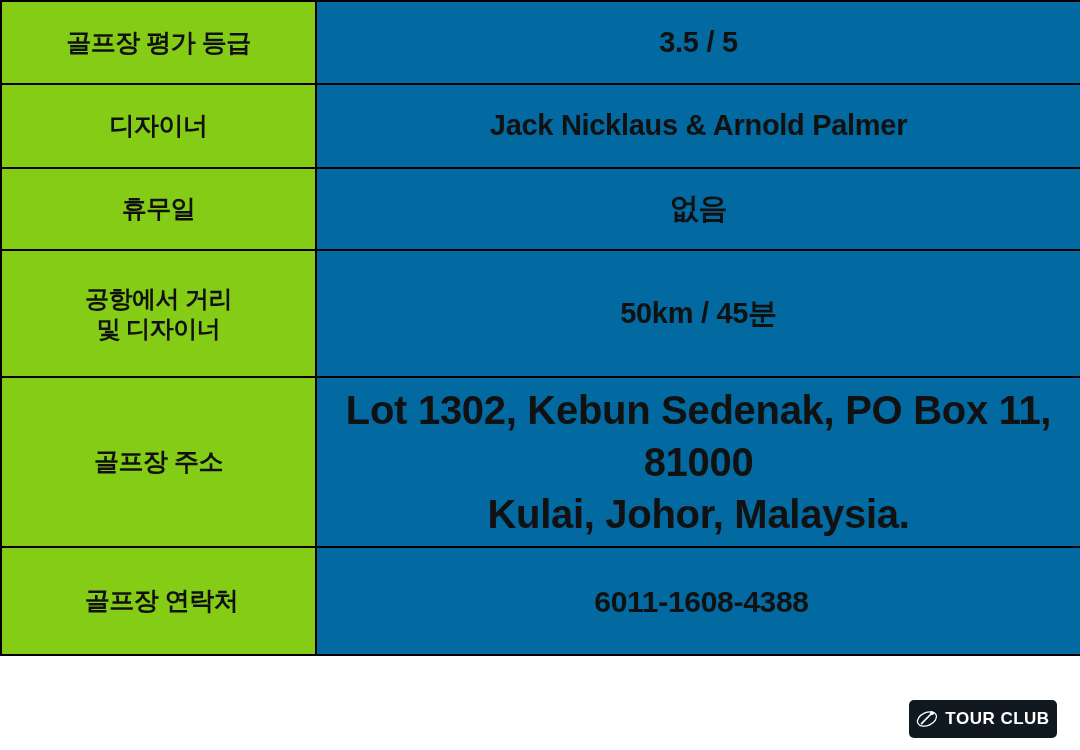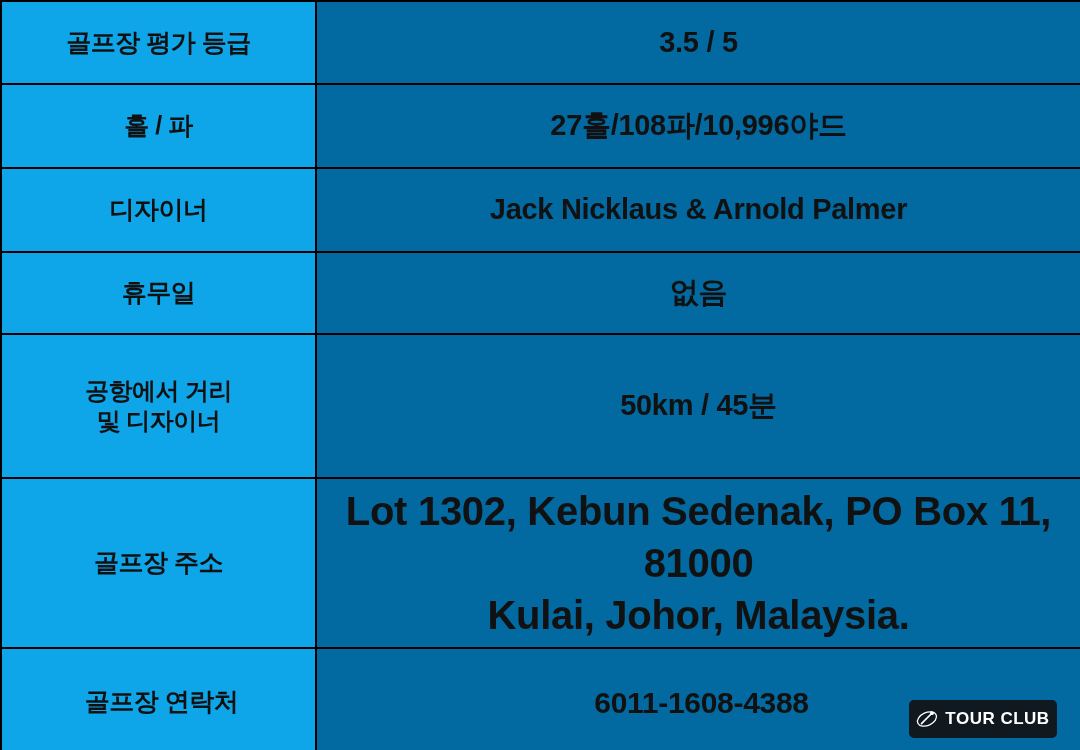--- a/index.html
+++ b/index.html
@@ -27,42 +27,42 @@
   }
   table.info-table td {
     border: 2px solid #000000;
     vertical-align: middle;
     text-align: center;
     padding: 6px 10px;
     box-sizing: border-box;
   }
   td.label-cell {
     width: 315px;
-    background: #0ea5e9;
+    background: #84cc16;
     font-weight: bold;
     font-size: 25px;
     line-height: 1.25;
     letter-spacing: -0.5px;
     margin-left: 20px;
   }
   td.value-cell {
     width: 765px;
     background: #0369a1;
     font-weight: bold;
     font-size: 29px;
     line-height: 1.3;
     letter-spacing: -0.3px;
   }
   
   tr.r0 td { height: 83px; }
   tr.r1 td { height: 84px; }
   tr.r2 td { height: 82px; }
   tr.r3 td { height: 84px; }
   tr.r4 td { height: 82px; }
-  tr.r5 td { height: 144px; }
+  tr.r5 td { height: 127px; }
   tr.r6 td { height: 111px; }
   tr.r7 td { height: 108px; padding-left: 16px; }
 
   tr.r5 td.label-cell { font-size: 24px; }
   tr.r6 td.value-cell { font-size: 40px; }
   tr.r7 td.value-cell { font-size: 30px; margin-left: 8px; }
 
   .value-line { display: block; }
 
   
@@ -101,24 +101,20 @@
 <div class="sheet">
 
   <table class="info-table">
     <tbody>
 
       <tr class="r0">
         <td class="label-cell">골프장 평가 등급</td>
         <td class="value-cell">3.5 / 5</td>
       </tr>
 
-      <tr class="r1">
-        <td class="label-cell">홀 / 파</td>
-        <td class="value-cell">27홀/108파/10,996야드</td>
-      </tr>
 
 
       <tr class="r3">
         <td class="label-cell">디자이너</td>
         <td class="value-cell">Jack Nicklaus &amp; Arnold Palmer</td>
       </tr>
 
       <tr class="r4">
         <td class="label-cell">휴무일</td>
         <td class="value-cell">없음</td>

